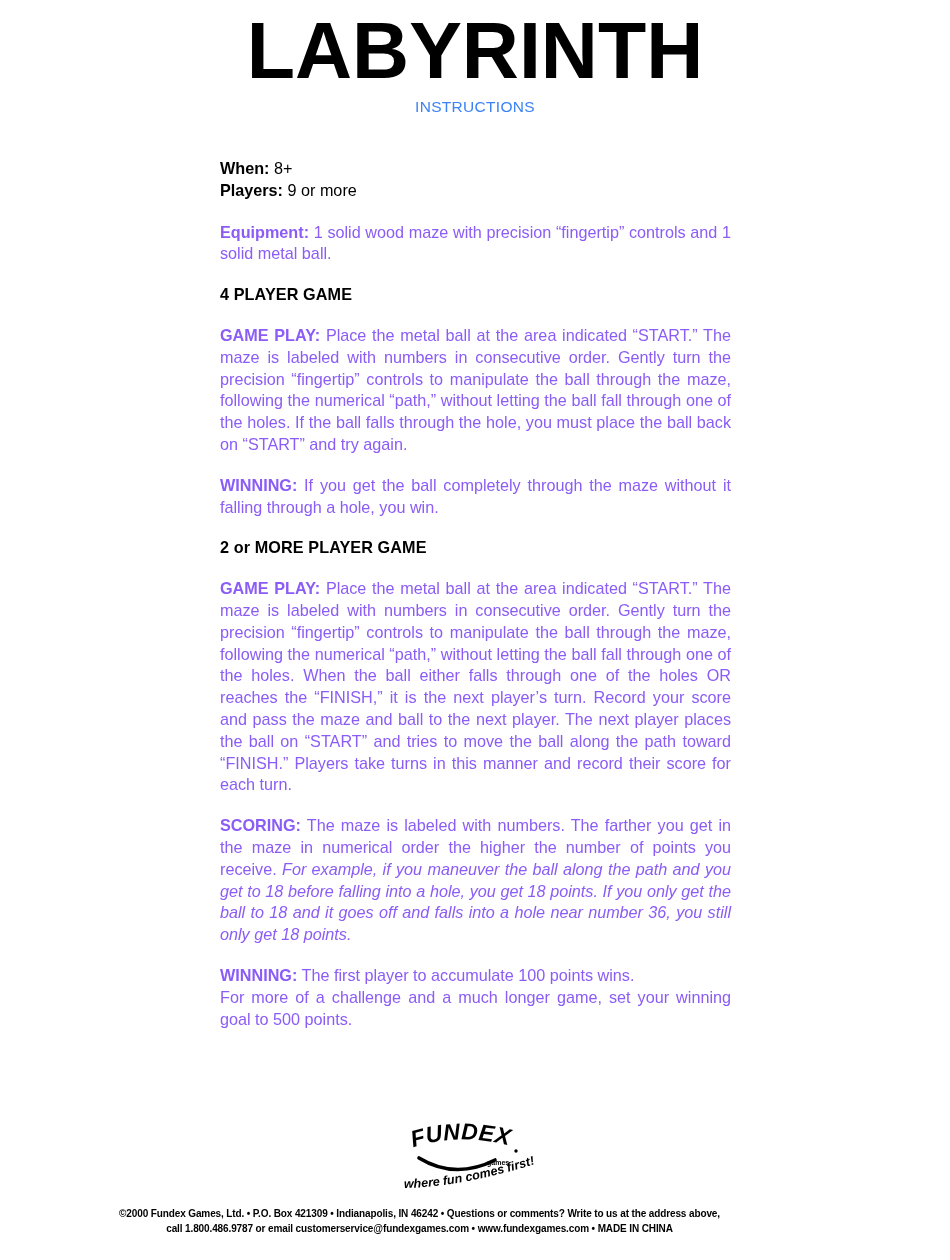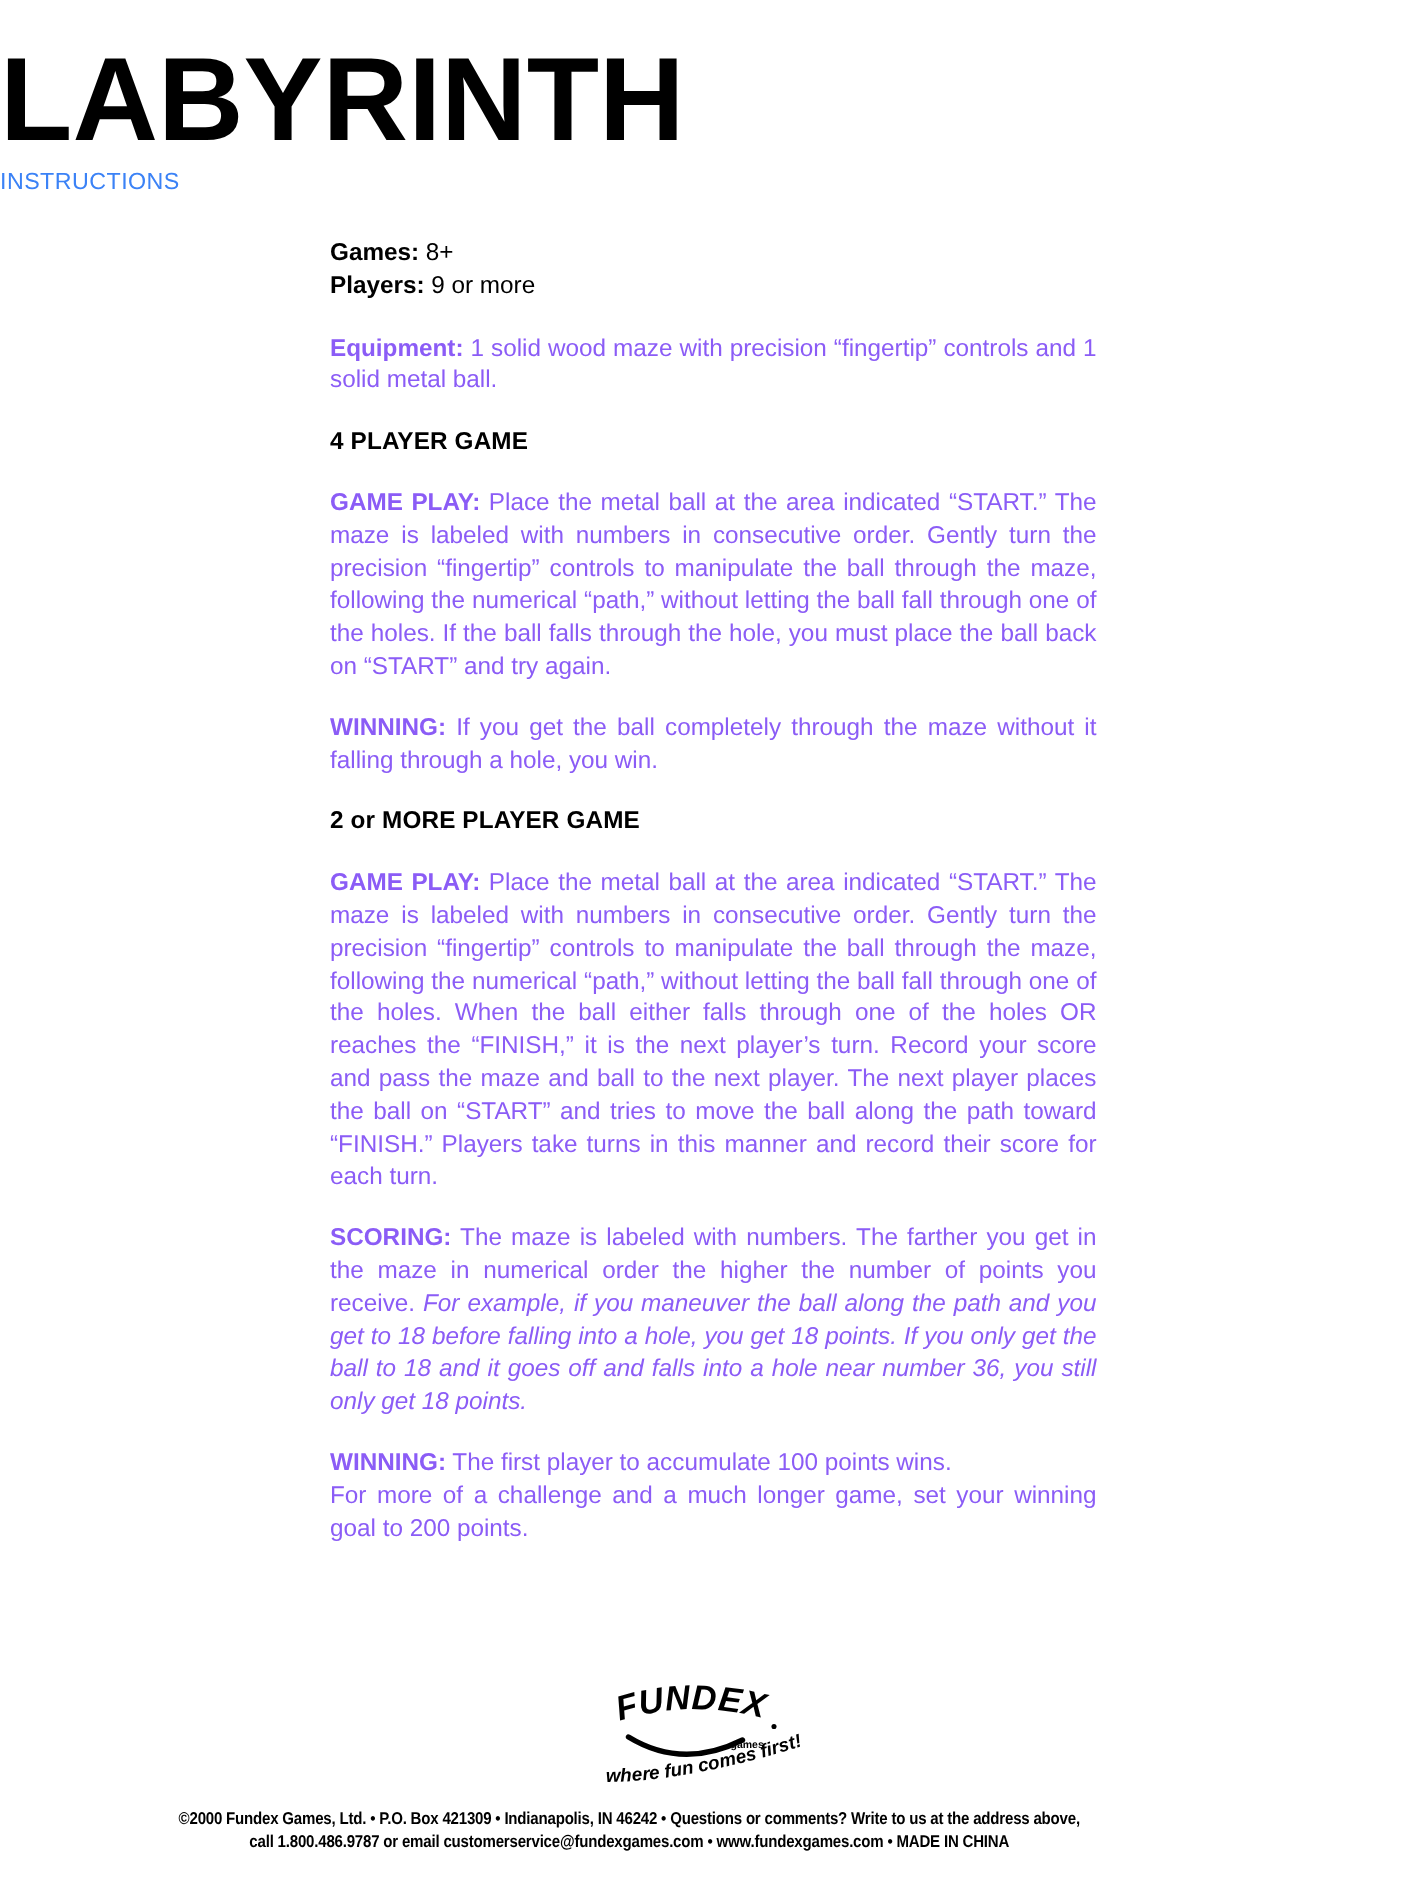--- a/index.html
+++ b/index.html
@@ -12,22 +12,22 @@
     width: 950px;
     height: 1260px;
     position: relative;
     font-family: "Liberation Sans", sans-serif;
     color: #000000;
     overflow: hidden;
   }
 
   
   .page-header {
-    text-align: left;
-    padding-top: 27px;
+    text-align: center;
+    padding-top: 12px;
   }
   .doc-title {
     font-family: "Liberation Sans", sans-serif;
     font-weight: bold;
     font-size: 79px;
     letter-spacing: 0px;
     line-height: 0.98;
     margin: 0;
     padding: 0;
     color: #000;
@@ -120,39 +120,39 @@
 <body>
 
 <div class="page-header">
   <h1 class="doc-title">LABYRINTH</h1>
   <div class="doc-subtitle">INSTRUCTIONS</div>
 </div>
 
 <div class="content">
 
   <div class="spec-list">
-    <span class="spec-line"><span class="lbl">Games:</span><span> 8+</span></span>
+    <span class="spec-line"><span class="lbl">When:</span><span> 8+</span></span>
     <span class="spec-line"><span class="lbl">Players:</span><span> 9 or more</span></span>
   </div>
 
   <p class="blk"><span class="lbl">Equipment:</span><span> 1 solid wood maze with precision “fingertip” controls and 1 solid metal ball.</span></p>
 
   <h2 class="section-head">4 PLAYER GAME</h2>
 
   <p class="blk"><span class="lbl">GAME PLAY:</span><span> Place the metal ball at the area indicated “START.” The maze is labeled with numbers in consecutive order. Gently turn the precision “fingertip” controls to manipulate the ball through the maze, following the numerical “path,” without letting the ball fall through one of the holes. If the ball falls through the hole, you must place the ball back on “START” and try again.</span></p>
 
   <p class="blk"><span class="lbl">WINNING:</span><span> If you get the ball completely through the maze without it falling through a hole, you win.</span></p>
 
   <h2 class="section-head">2 or MORE PLAYER GAME</h2>
 
   <p class="blk"><span class="lbl">GAME PLAY:</span><span> Place the metal ball at the area indicated “START.” The maze is labeled with numbers in consecutive order. Gently turn the precision “fingertip” controls to manipulate the ball through the maze, following the numerical “path,” without letting the ball fall through one of the holes. When the ball either falls through one of the holes OR reaches the “FINISH,” it is the next player’s turn. Record your score and pass the maze and ball to the next player. The next player places the ball on “START” and tries to move the ball along the path toward “FINISH.” Players take turns in this manner and record their score for each turn.</span></p>
 
   <p class="blk"><span class="lbl">SCORING:</span><span> The maze is labeled with numbers. The farther you get in the maze in numerical order the higher the number of points you receive. </span><span class="em">For example, if you maneuver the ball along the path and you get to 18 before falling into a hole, you get 18 points. If you only get the ball to 18 and it goes off and falls into a hole near number 36, you still only get 18 points.</span></p>
 
-  <p class="blk"><span class="lbl">WINNING:</span><span> The first player to accumulate 100 points wins.</span><br><span>For more of a challenge and a much longer game, set your winning goal to 200 points.</span></p>
+  <p class="blk"><span class="lbl">WINNING:</span><span> The first player to accumulate 100 points wins.</span><br><span>For more of a challenge and a much longer game, set your winning goal to 500 points.</span></p>
 
 </div>
 
 <div class="logo-area">
   <div class="logo">
     <svg width="160" height="80" viewBox="0 0 160 80" xmlns="http://www.w3.org/2000/svg">
       <defs>
         <path id="arcWord" d="M 16 30 Q 64 14 116 28"></path>
         <path id="arcTag" d="M 8 70 Q 62 70 140 46"></path>
       </defs>

